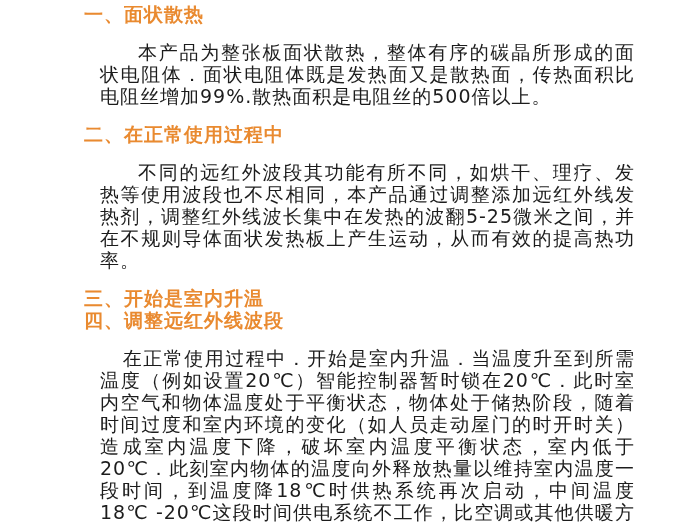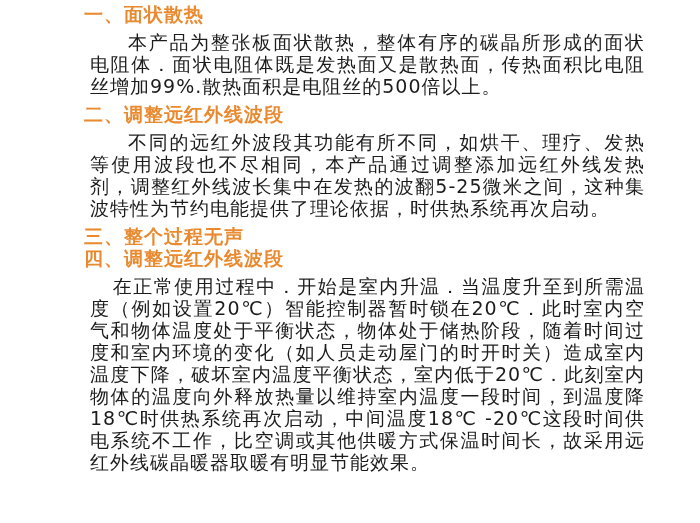--- a/index.html
+++ b/index.html
@@ -25,21 +25,21 @@
     margin: 0;
     padding: 0;
     color: #E98A30;
     font-size: 19px;
     line-height: 22px;
     font-weight: 600;
     letter-spacing: 1px;
     white-space: nowrap;
   }
   .section-body {
-    margin: 6px;
+    margin: 16px;
     padding: 0;
     color: #1c1c1c;
     font-size: 19px;
     line-height: 22px;
     font-weight: 500;
     letter-spacing: 1px;
     text-align: justify;
     text-justify: inter-character;
   }
   .indent-2 { text-indent: 2em; }
@@ -49,26 +49,26 @@
 <body>
 
 <div class="page">
 
   <div class="section">
     <h2 class="section-heading">一、面状散热</h2>
     <p class="section-body indent-2">本产品为整张板面状散热，整体有序的碳晶所形成的面状电阻体．面状电阻体既是发热面又是散热面，传热面积比电阻丝增加99%.散热面积是电阻丝的500倍以上。</p>
   </div>
 
   <div class="section">
-    <h2 class="section-heading">二、调整远红外线波段</h2>
-    <p class="section-body indent-2">不同的远红外波段其功能有所不同，如烘干、理疗、发热等使用波段也不尽相同，本产品通过调整添加远红外线发热剂，调整红外线波长集中在发热的波翻5-25微米之间，这种集波特性为节约电能提供了理论依据，时供热系统再次启动。</p>
+    <h2 class="section-heading">二、在正常使用过程中</h2>
+    <p class="section-body indent-2">不同的远红外波段其功能有所不同，如烘干、理疗、发热等使用波段也不尽相同，本产品通过调整添加远红外线发热剂，调整红外线波长集中在发热的波翻5-25微米之间，并在不规则导体面状发热板上产生运动，从而有效的提高热功率。</p>
   </div>
 
   <div class="section">
-    <h2 class="section-heading">三、整个过程无声</h2>
+    <h2 class="section-heading">三、开始是室内升温</h2>
   </div>
 
   <div class="section">
     <h2 class="section-heading">四、调整远红外线波段</h2>
     <p class="section-body indent-1">在正常使用过程中．开始是室内升温．当温度升至到所需温度（例如设置20℃）智能控制器暂时锁在20℃．此时室内空气和物体温度处于平衡状态，物体处于储热阶段，随着时间过度和室内环境的变化（如人员走动屋门的时开时关）造成室内温度下降，破坏室内温度平衡状态，室内低于20℃．此刻室内物体的温度向外释放热量以维持室内温度一段时间，到温度降18℃时供热系统再次启动，中间温度18℃ -20℃这段时间供电系统不工作，比空调或其他供暖方式保温时间长，故采用远红外线碳晶暖器取暖有明显节能效果。</p>
   </div>
 
 </div>
 
 </body></html>

